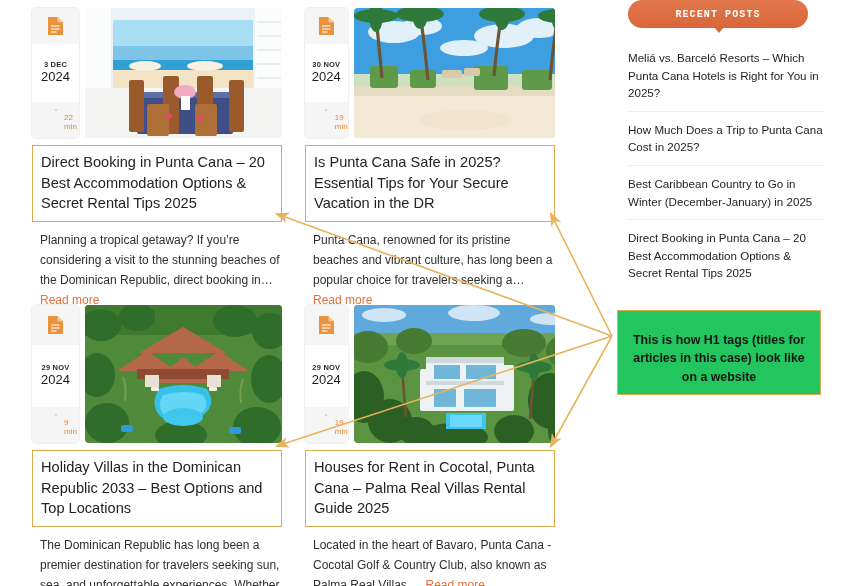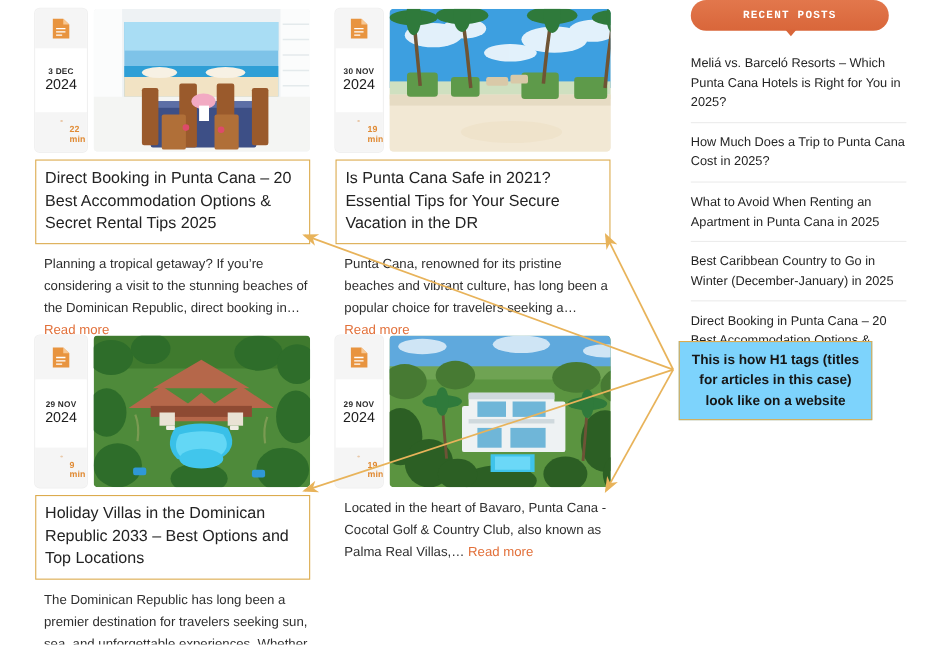--- a/index.html
+++ b/index.html
@@ -29,21 +29,21 @@
     display: flex; flex-direction: column;
     align-items: center; justify-content: center;
     padding: 7px 2px;
   }
   .meta-cell.doc { background: #f5f5f5; height: 40px; }
   .meta-cell.date { background: #ffffff; flex: 1; min-height: 58px; }
   .meta-cell.time { background: #f5f5f5; height: 36px; }
 
   .d-day { font-size: 7.5px; font-weight: bold; color: #2b2b2b; letter-spacing: .2px; line-height: 1.2; }
   .d-year { font-size: 13px; font-weight: normal; color: #1c1c1c; line-height: 1.25; }
-  .t-label { font-size: 8px; color: #e08a33; font-weight: 700; margin-top: 2px; letter-spacing: .1px; margin-left: 30px; }
+  .t-label { font-size: 8px; color: #e08a33; font-weight: 400; margin-top: 2px; letter-spacing: .1px; margin-left: 30px; }
 
   .thumb { border-radius: 4px; overflow: hidden; position: relative; }
   .thumb svg { display: block; }
 
   .title-box {
     border: 1.6px solid #dcab4e;
     background: #ffffff;
     padding: 6px 8px 7px 8px;
     margin-top: 7px;
     font-size: 14.6px;
@@ -84,24 +84,24 @@
     font-size: 11.6px; line-height: 1.52; color: #242424;
     padding: 9px 0 9px 0; border-bottom: 1px solid #ececec;
     cursor: pointer;
   }
   .rp-item:first-child { padding-top: 4px; }
   .rp-item:last-child { border-bottom: none; }
 
   
   .callout {
     position: absolute; left: 617px; top: 310px;
-    width: 176px;
+    width: 204px;
     border: 1.6px solid #dcab4e;
-    background: #7dd3fc;
-    padding: 7px 6px 8px 6px;
+    background: #22c55e;
+    padding: 20px 6px 8px 6px;
     text-align: center;
     font-size: 12.4px; font-weight: bold; line-height: 1.48;
     color: #161616;
     z-index: 6;
   }
 </style>
 </head>
 <body>
 
 <div id="page">
@@ -262,21 +262,21 @@
                 <ellipse cx="204" cy="8" rx="7" ry="14"></ellipse>
             </g>
             <g fill="#d9c9a8">
               <rect x="88" y="62" width="20" height="8" rx="2"></rect>
               <rect x="110" y="60" width="16" height="8" rx="2"></rect>
             </g>
             <ellipse cx="111" cy="112" rx="46" ry="10" fill="#efe3cb"></ellipse>
           </svg>
         </div>
       </div>
-      <div class="title-box">Is Punta Cana Safe in 2021? Essential Tips for Your Secure Vacation in the DR</div>
+      <div class="title-box">Is Punta Cana Safe in 2025? Essential Tips for Your Secure Vacation in the DR</div>
       <div class="excerpt">
         <span>Punta Cana, renowned for its pristine beaches and vibrant culture, has long been a popular choice for travelers seeking a… </span><span class="readmore">Read more</span>
       </div>
     </div>
 
     <div class="card" style="left:32px; top:305px; width:250px;">
       <div class="card-top">
         <div class="meta-col" style="height:138px;">
           <div class="meta-cell doc">
             <svg width="17" height="20" viewBox="0 0 17 20">
@@ -432,36 +432,36 @@
             </g>
             <g fill="#2f7a3b">
               <ellipse cx="48" cy="60" rx="18" ry="6"></ellipse>
                 <ellipse cx="48" cy="60" rx="6" ry="13"></ellipse>
               <ellipse cx="180" cy="62" rx="18" ry="6"></ellipse>
                 <ellipse cx="180" cy="62" rx="6" ry="13"></ellipse>
             </g>
           </svg>
         </div>
       </div>
+      <div class="title-box">Houses for Rent in Cocotal, Punta Cana – Palma Real Villas Rental Guide 2025</div>
       <div class="excerpt">
         <span>Located in the heart of Bavaro, Punta Cana - Cocotal Golf &amp; Country Club, also known as Palma Real Villas,… </span><span class="readmore">Read more</span>
       </div>
     </div>
 
   </div>
 
   <aside class="sidebar">
     <div class="rp-wrap">
       <div class="rp-badge">RECENT POSTS</div>
       <div class="rp-notch"></div>
     </div>
     <div class="rp-list">
       <div class="rp-item">Meliá vs. Barceló Resorts – Which Punta Cana Hotels is Right for You in 2025?</div>
       <div class="rp-item">How Much Does a Trip to Punta Cana Cost in 2025?</div>
-      <div class="rp-item">What to Avoid When Renting an Apartment in Punta Cana in 2025</div>
       <div class="rp-item">Best Caribbean Country to Go in Winter (December-January) in 2025</div>
       <div class="rp-item">Direct Booking in Punta Cana – 20 Best Accommodation Options &amp; Secret Rental Tips 2025</div>
     </div>
   </aside>
 
   <div class="callout">This is how H1 tags (titles for articles in this case) look like on a website</div>
 
 </div>
 
 </body></html>

